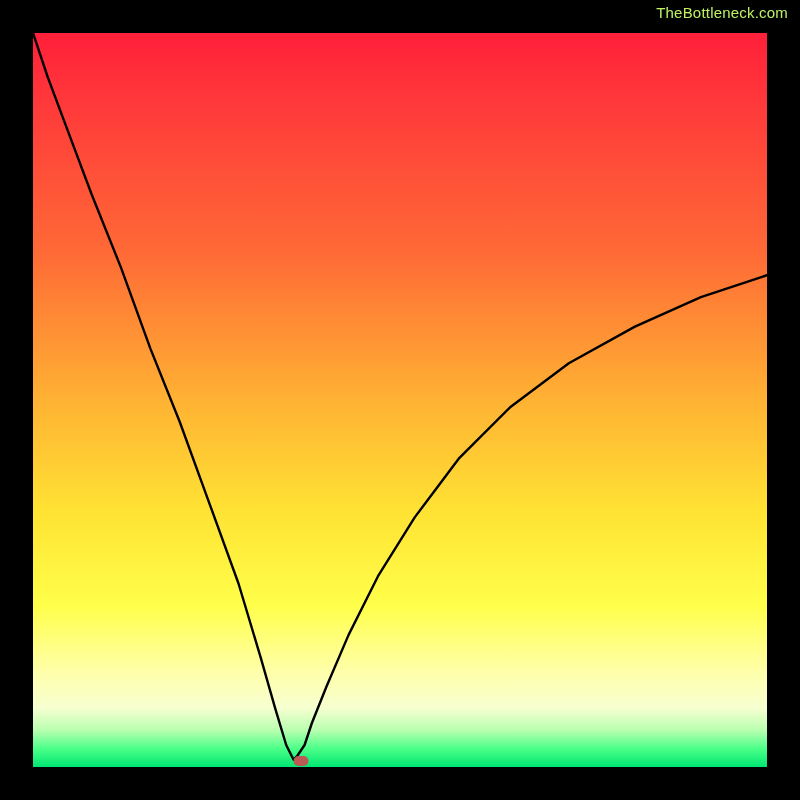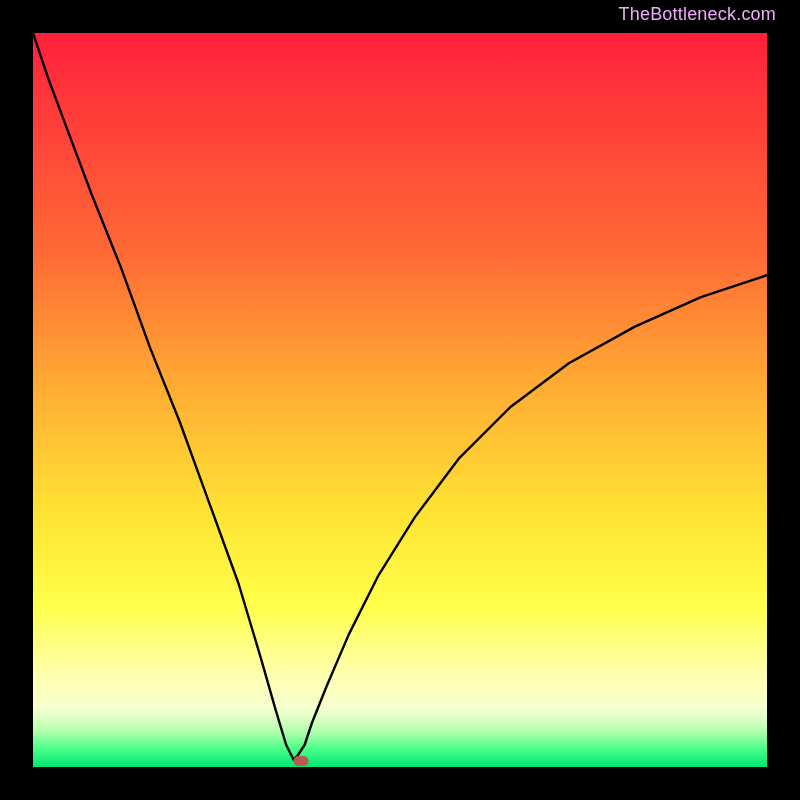--- a/index.html
+++ b/index.html
@@ -51,23 +51,23 @@
     position: absolute;
     width: 15px;
     height: 10px;
     background: #bb5a54;
     border-radius: 5px;
     transform: translate(-50%, -50%);
   }
   .watermark {
     position: absolute;
     top: 4px;
-    right: 24px;
-    color: #f0abfc;
-    font-size: 18px;
+    right: 12px;
+    color: #bef264;
+    font-size: 15px;
     letter-spacing: 0.2px;
   }
 </style>
 </head>
 <body>
 
 <div class="frame">
   <div class="plot-area">
     <svg class="curve" viewBox="0 0 734 734" preserveAspectRatio="none">
       <path d="M0.0 0.0 L14.7 44.0 L36.7 102.8 L58.7 161.5 L88.1 234.9 L117.4 315.6 L146.8 389.0 L176.2 469.8 L205.5 550.5 L227.5 623.9 L242.2 675.3 L253.2 712.0 L260.6 726.7 L264.2 723.0 L271.6 712.0 L278.9 690.0 L293.6 653.3 L315.6 601.9 L345.0 543.2 L381.7 484.4 L425.7 425.7 L477.1 374.3 L535.8 330.3 L601.9 293.6 L667.9 264.2 L734.0 242.2" fill="none" stroke="#000" stroke-width="2.4" stroke-linecap="round" stroke-linejoin="round"></path>

